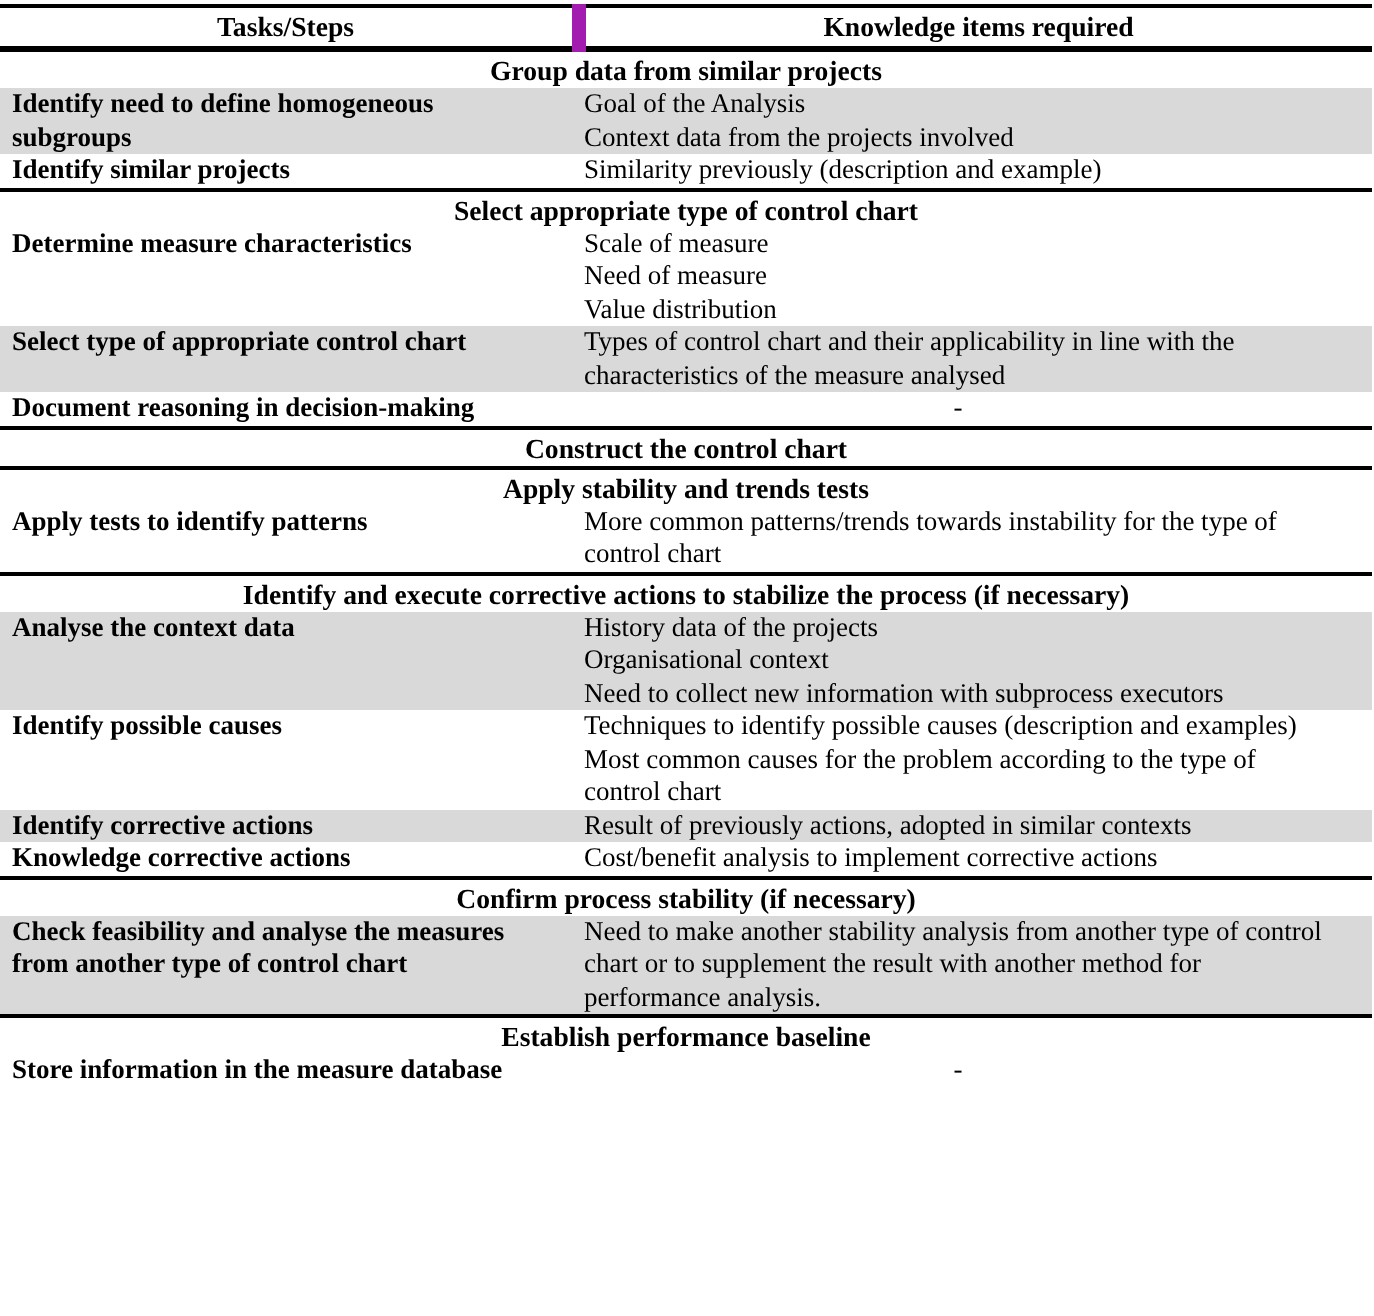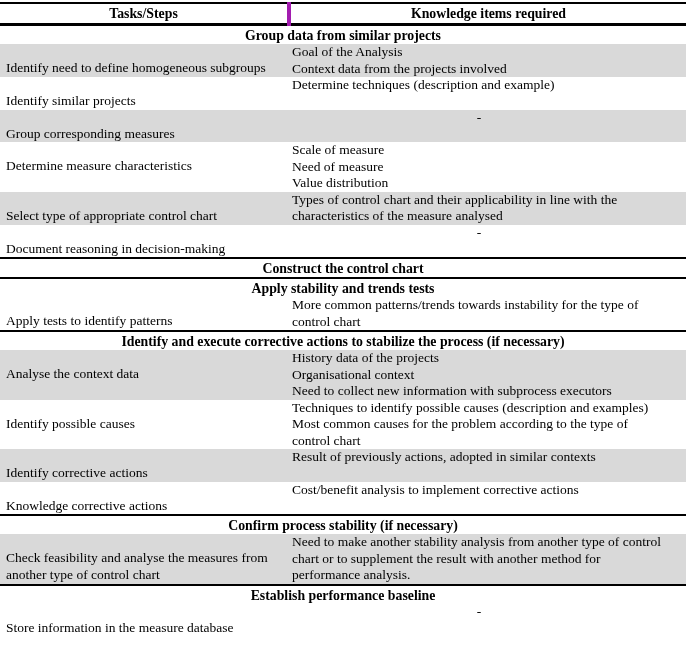--- a/index.html
+++ b/index.html
@@ -21,28 +21,28 @@
   }
   col.c-task { width: 289px; }
   thead th {
     font-weight: bold;
     font-size: 13.8px;
     line-height: 16px;
     text-align: center;
     padding: 2px 4px 1px 4px;
     border-bottom: 3px solid #000000;
   }
-  thead th.th-task { border-right: 4px solid #a21caf; }
+  thead th.th-task { border-right: 7px solid #a21caf; }
   td {
     font-size: 13.5px;
     line-height: 16.5px;
     vertical-align: top;
     margin-left: 16px;
   }
-  td.task-cell { padding: 16px 16px 0 6px; }
+  td.task-cell { padding: 0 16px 0 6px; font-weight: bold; }
   td.knowledge-cell { padding: 0 20px 0 3px; }
   tr.shaded { background: var(--shade, #d9d9d9); }
   tr.section-row td {
     text-align: center;
     font-weight: bold;
     font-size: 13.8px;
     line-height: 17px;
     padding: 1px 4px 0 4px;
     border-top: 2px solid #000000;
   }
@@ -71,30 +71,27 @@
     <tr class="shaded">
       <td class="task-cell">Identify need to define homogeneous subgroups</td>
       <td class="knowledge-cell">
         <span class="knowledge-line">Goal of the Analysis</span>
         <span class="knowledge-line">Context data from the projects involved</span>
       </td>
     </tr>
     <tr>
       <td class="task-cell">Identify similar projects</td>
       <td class="knowledge-cell">
-        <span class="knowledge-line">Determine techniques (description and example)</span>
-      </td>
-    </tr>
-    <tr class="shaded">
-      <td class="task-cell">Group corresponding measures</td>
-      <td class="knowledge-cell dash">
-        <span class="knowledge-line">-</span>
+        <span class="knowledge-line">Similarity previously (description and example)</span>
       </td>
     </tr>
 
+    <tr class="section-row">
+      <td colspan="2">Select appropriate type of control chart</td>
+    </tr>
     <tr>
       <td class="task-cell">Determine measure characteristics</td>
       <td class="knowledge-cell">
         <span class="knowledge-line">Scale of measure</span>
         <span class="knowledge-line">Need of measure</span>
         <span class="knowledge-line">Value distribution</span>
       </td>
     </tr>
     <tr class="shaded">
       <td class="task-cell">Select type of appropriate control chart</td>

